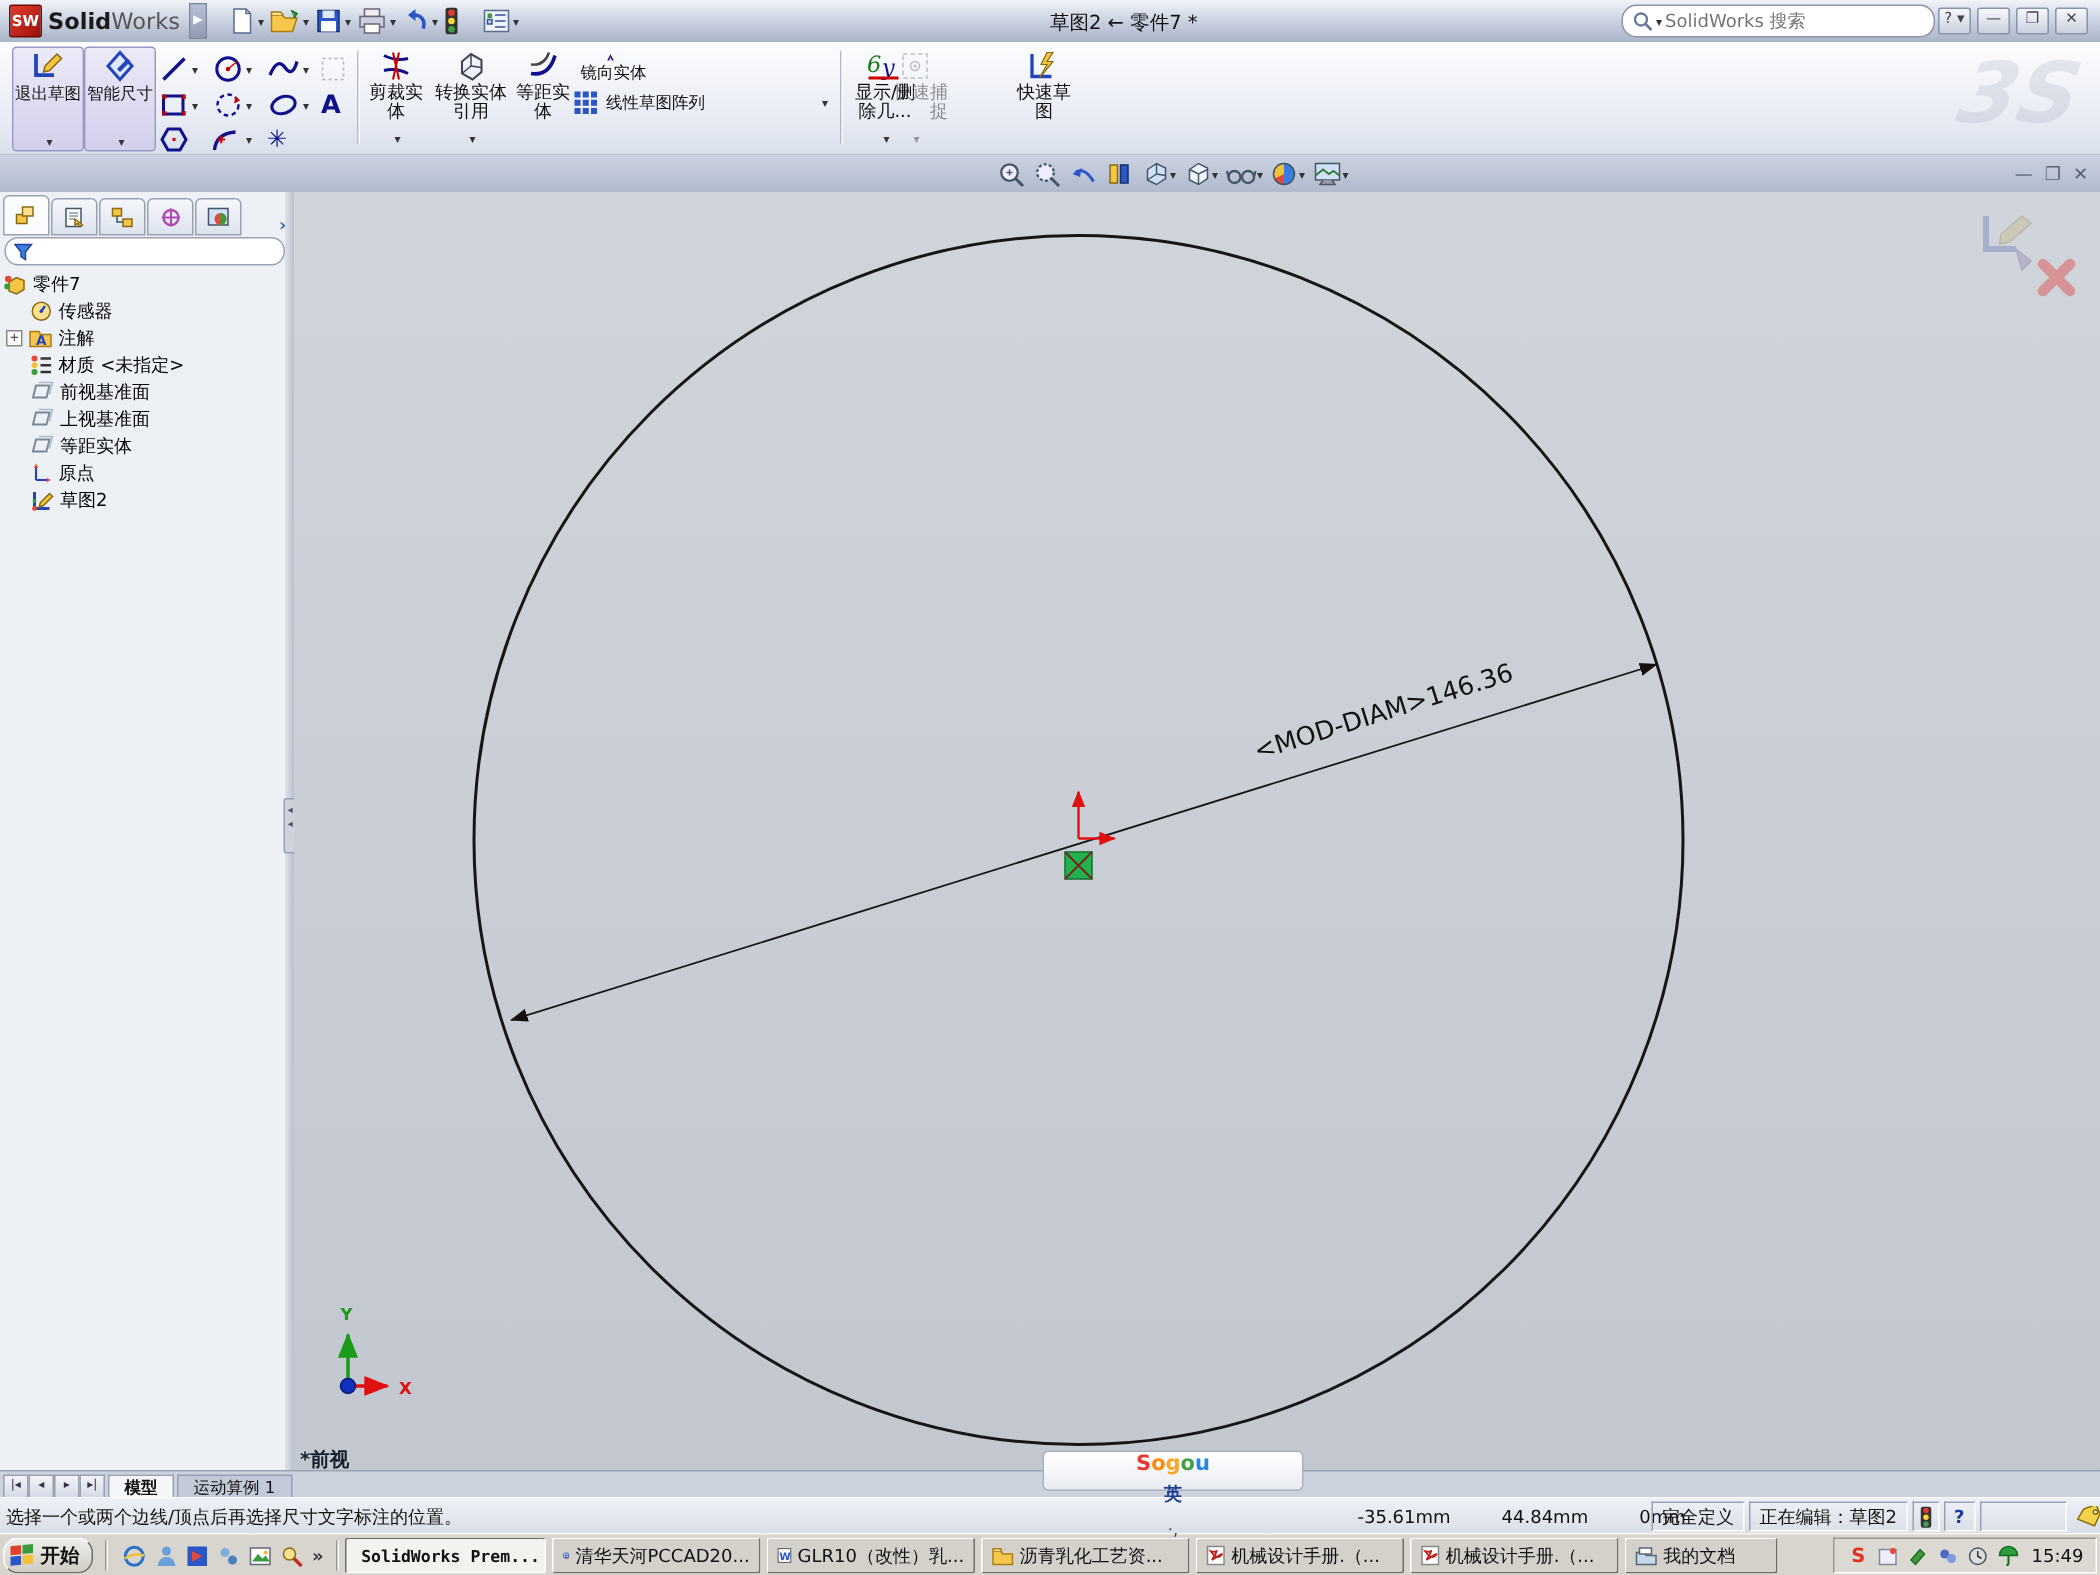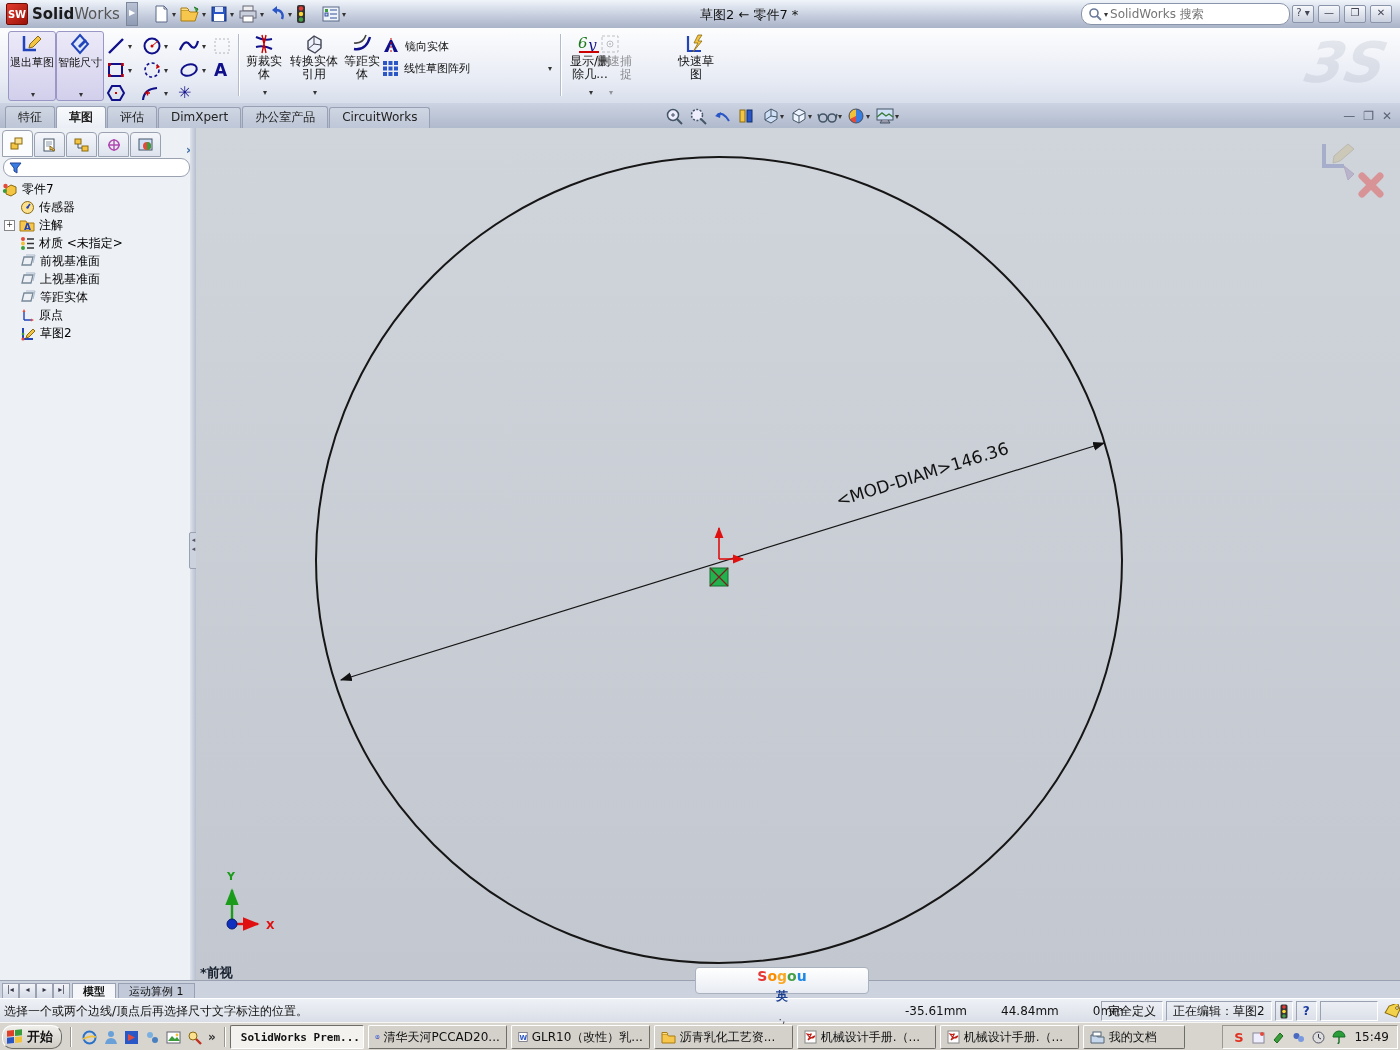--- a/index.html
+++ b/index.html
@@ -270,21 +270,21 @@
     <div class="dd">▾</div>
   </div>
   <div class="midbtn" style="left:338px;">
     <svg width="24" height="22" viewBox="0 0 24 22">
         <path d="M4 16q12 2 16-12" fill="none" stroke="#10108a" stroke-width="2.4"></path>
         <path d="M4 10q9 1 12-8" fill="none" stroke="#444" stroke-width="1.6"></path>
       </svg>
     <div class="lbl" style="width:44px;">等距实体</div>
   </div>
 
-  <div class="stackrow" style="left:382px;top:8px;">
+  <div class="stackrow" style="left:382px;top:8px;flex-direction:column;">
     <svg width="18" height="16" viewBox="0 0 18 16">
         <path d="M2 14L8 2l2 0 6 12h-4L9 6 6 14z" fill="#10108a"></path>
         <path d="M9 0v16" stroke="#c00" stroke-dasharray="2 2"></path>
       </svg>
     <span class="lbl">镜向实体</span>
   </div>
   <div class="stackrow" style="left:382px;top:30px;width:170px;">
     <svg width="17" height="17" viewBox="0 0 17 17">
         <g fill="#2a56c6">
           <rect x="1" y="1" width="4" height="4"></rect>
@@ -341,23 +341,20 @@
         <path d="M4 3v15h13" fill="none" stroke="#2244bb" stroke-width="2.2"></path>
         <path d="M14 2l-4 8h4l-5 9 9-11h-4l4-6z" fill="#f4c542" stroke="#8a6a10" stroke-width=".8"></path>
       </svg>
     <div class="lbl" style="width:44px;">快速草图</div>
   </div>
 
   <div class="ds-mark">3S</div>
 </div>
 
 <div id="tabstrip" class="abs">
-  <div style="margin-left:4px;display:inline-block;">
-    <div class="ctab">特征</div><div class="ctab active">草图</div><div class="ctab">评估</div><div class="ctab">DimXpert</div><div class="ctab">办公室产品</div><div class="ctab">CircuitWorks</div>
-  </div>
   <div class="hud">
     <svg width="19" height="18" viewBox="0 0 19 18">
         <circle cx="8" cy="8" r="5.5" fill="#eef" stroke="#456" stroke-width="1.5"></circle>
         <path d="M12 12l5 5" stroke="#456" stroke-width="2"></path>
         <path d="M6 8h4M8 6v4" stroke="#456"></path>
       </svg>
     <svg width="19" height="18" viewBox="0 0 19 18">
         <circle cx="8" cy="8" r="5.5" fill="#eef" stroke="#456" stroke-width="1.5" stroke-dasharray="2 1.5"></circle>
         <path d="M12 12l5 5" stroke="#456" stroke-width="2"></path>
       </svg>

